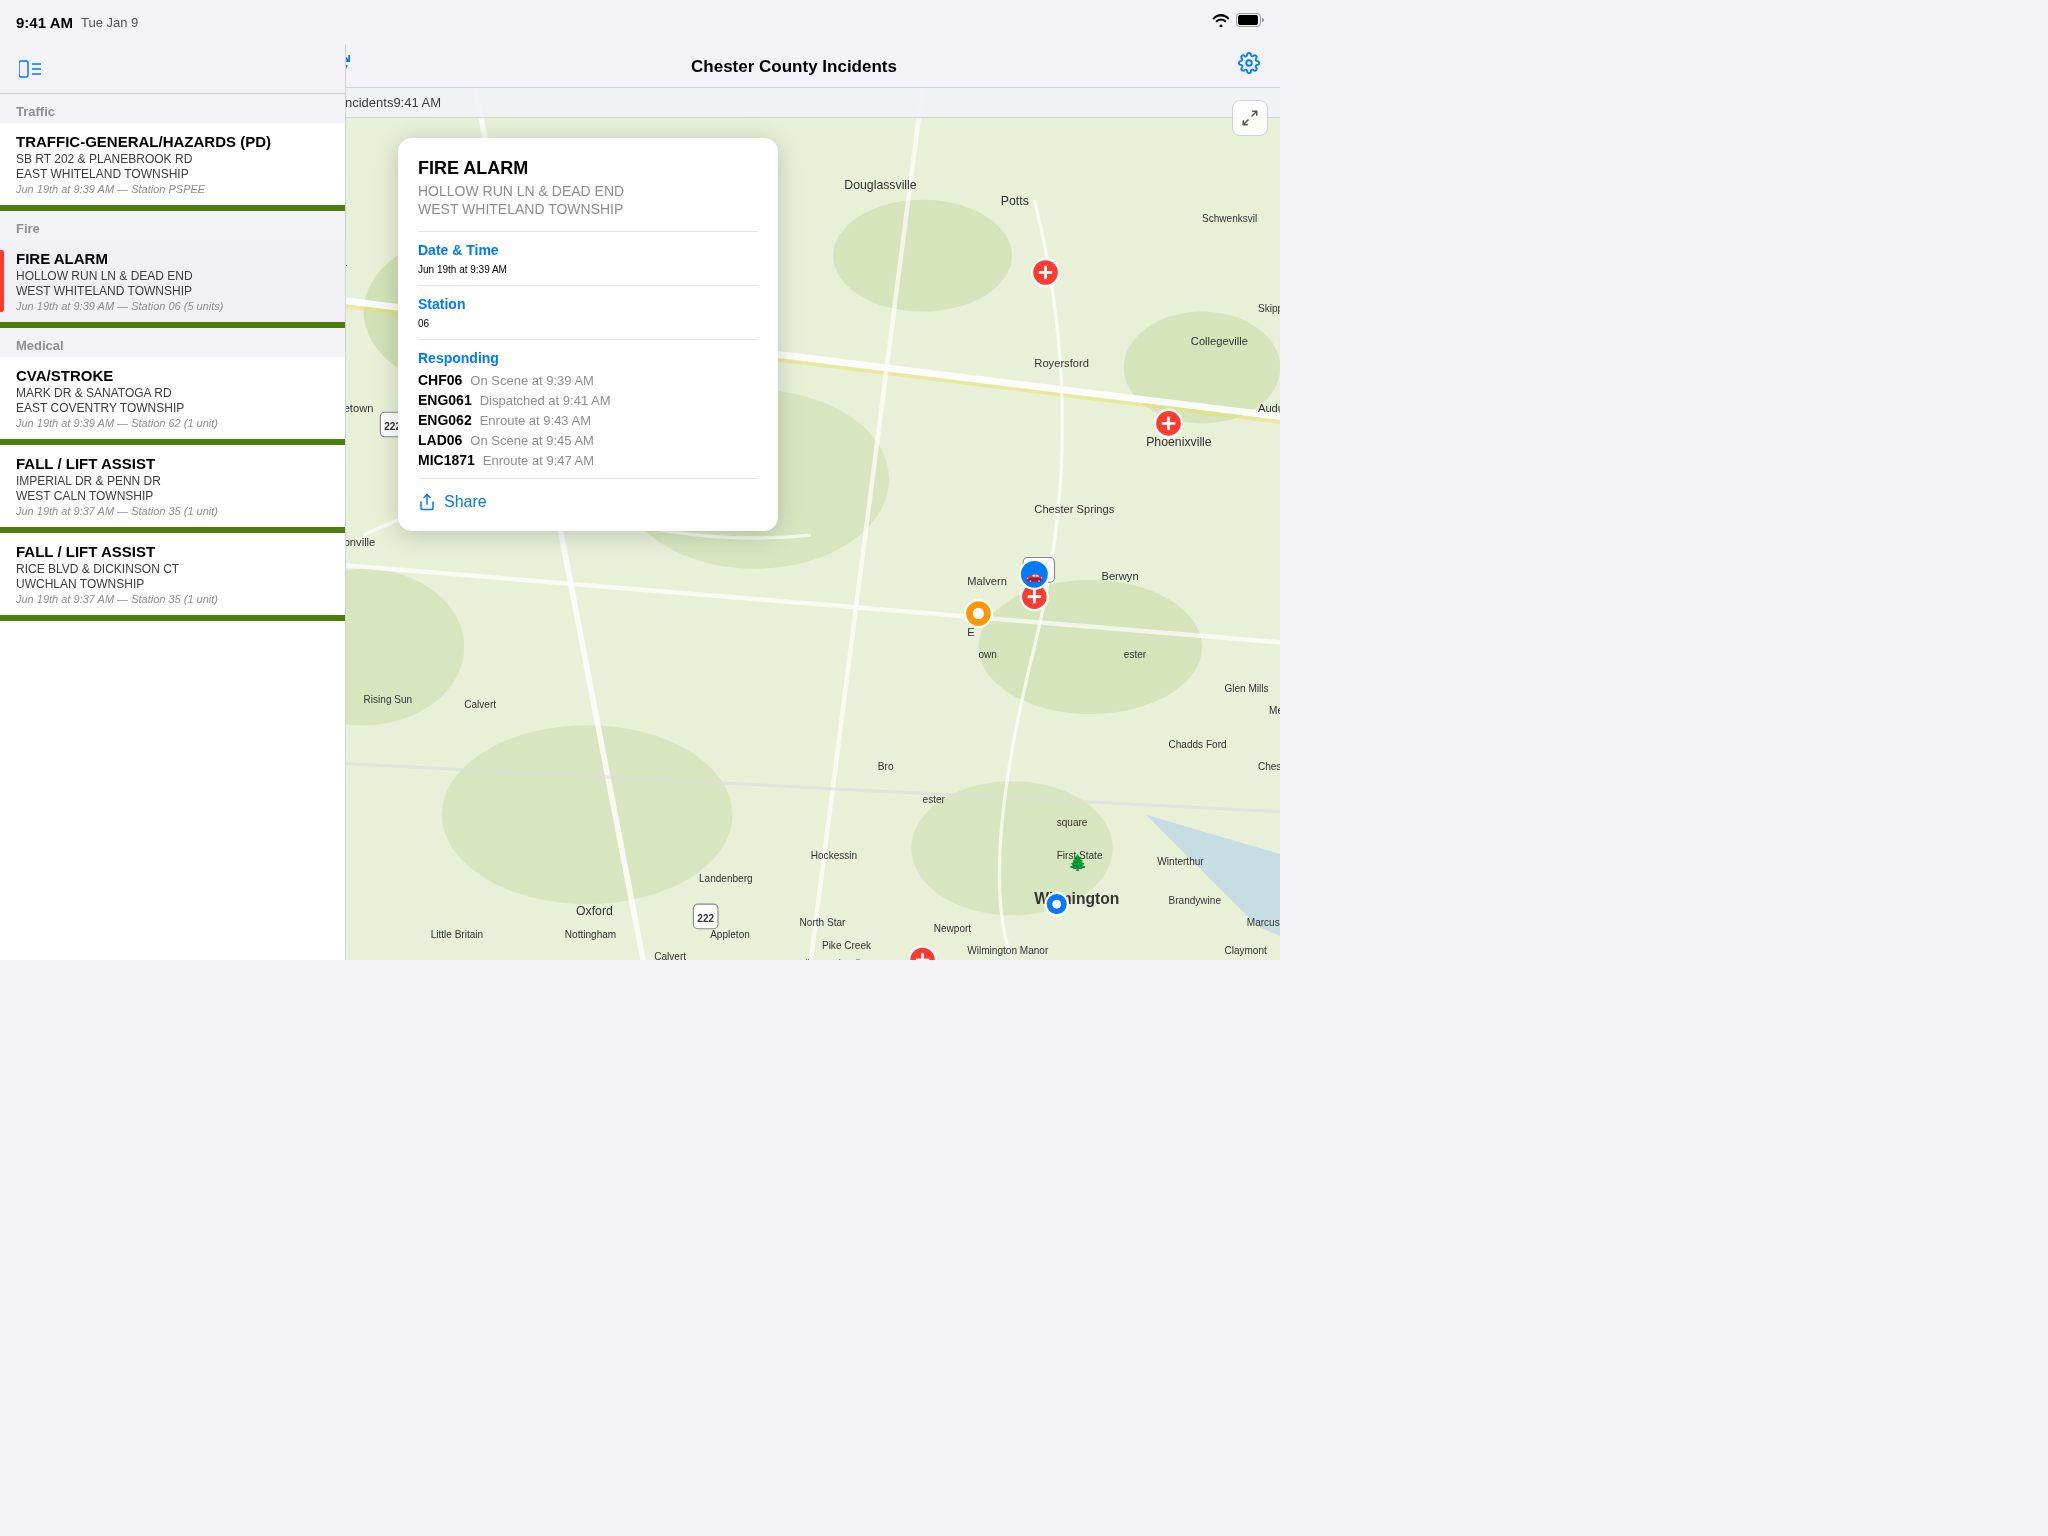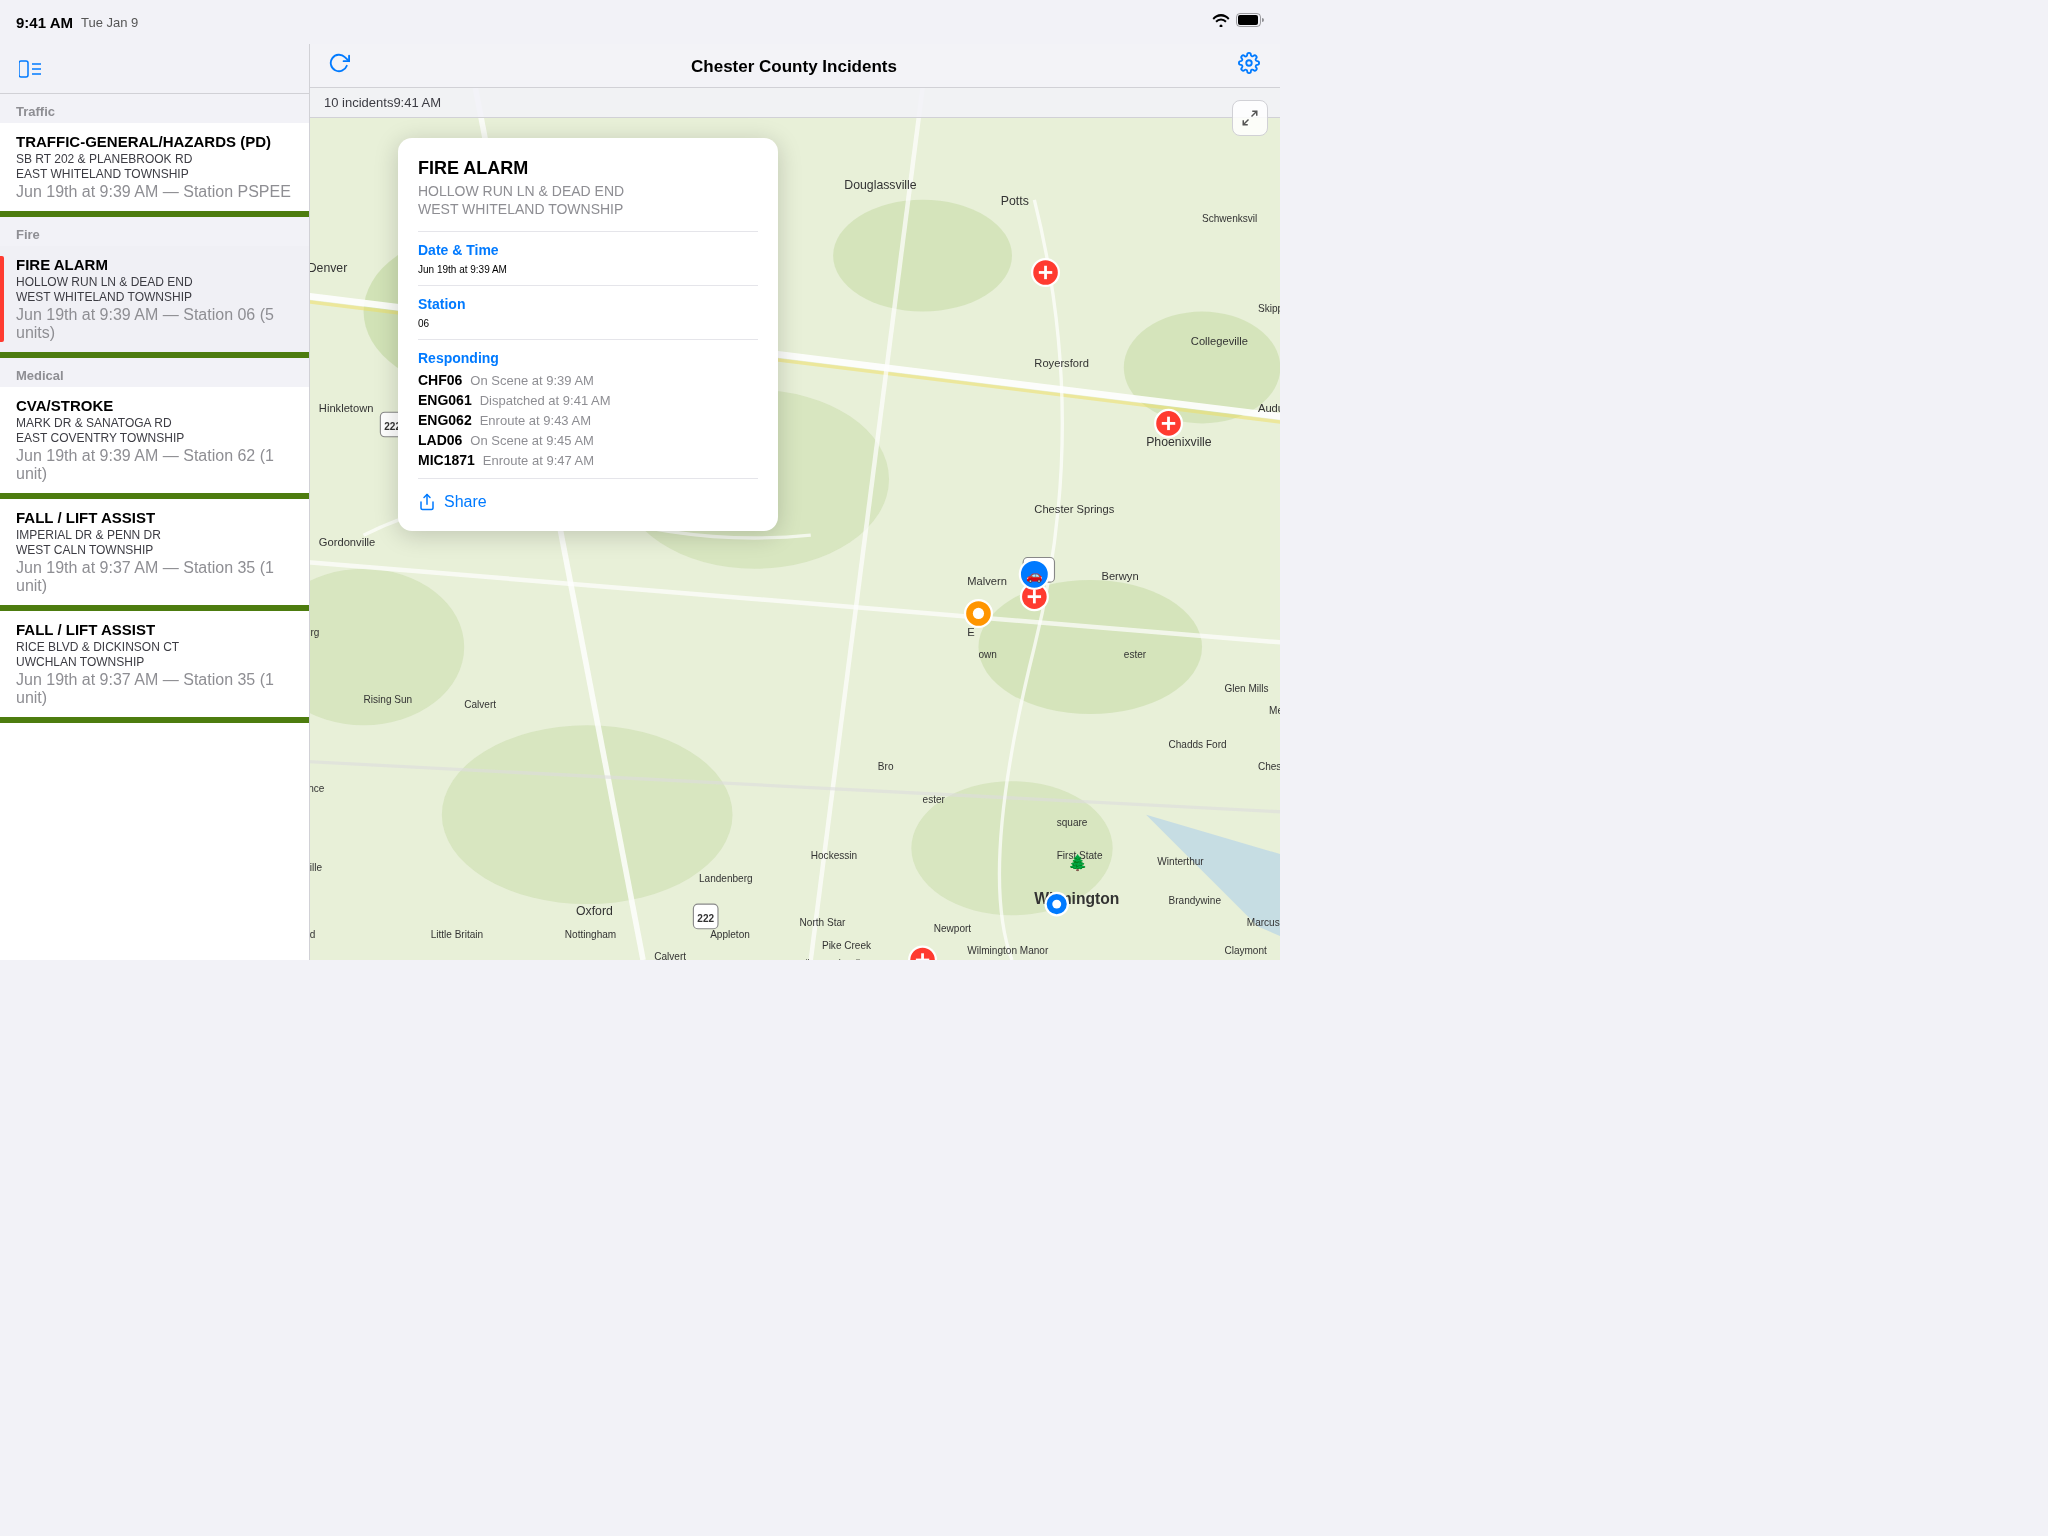--- a/index.html
+++ b/index.html
@@ -22,21 +22,21 @@
       align-items: center;
       justify-content: space-between;
       padding: 0 16px;
       z-index: 100;
     }
 
     
     #sidebar {
       position: absolute;
       top: 44px; left: 0;
-      width: 310px;
+      width: 346px;
       height: calc(960px - 44px);
       background: #ffffff;
       border-right: 1px solid #d1d1d6;
       overflow-y: auto;
       z-index: 50;
     }
 
     
     #sidebar-header {
       height: 50px;
@@ -91,22 +91,23 @@
       font-size: 12px;
       color: #3c3c43;
       margin-bottom: 1px;
     }
     .incident-township {
       font-size: 12px;
       color: #3c3c43;
       margin-bottom: 2px;
     }
     .incident-meta {
-      font-size: 16px;
+      font-size: 11px;
       color: #8e8e93;
+      font-style: italic;
     }
 
     
     #main-content {
       position: absolute;
       top: 0; left: 308px; right: 0;
       height: 960px;
       z-index: 10;
     }
 

